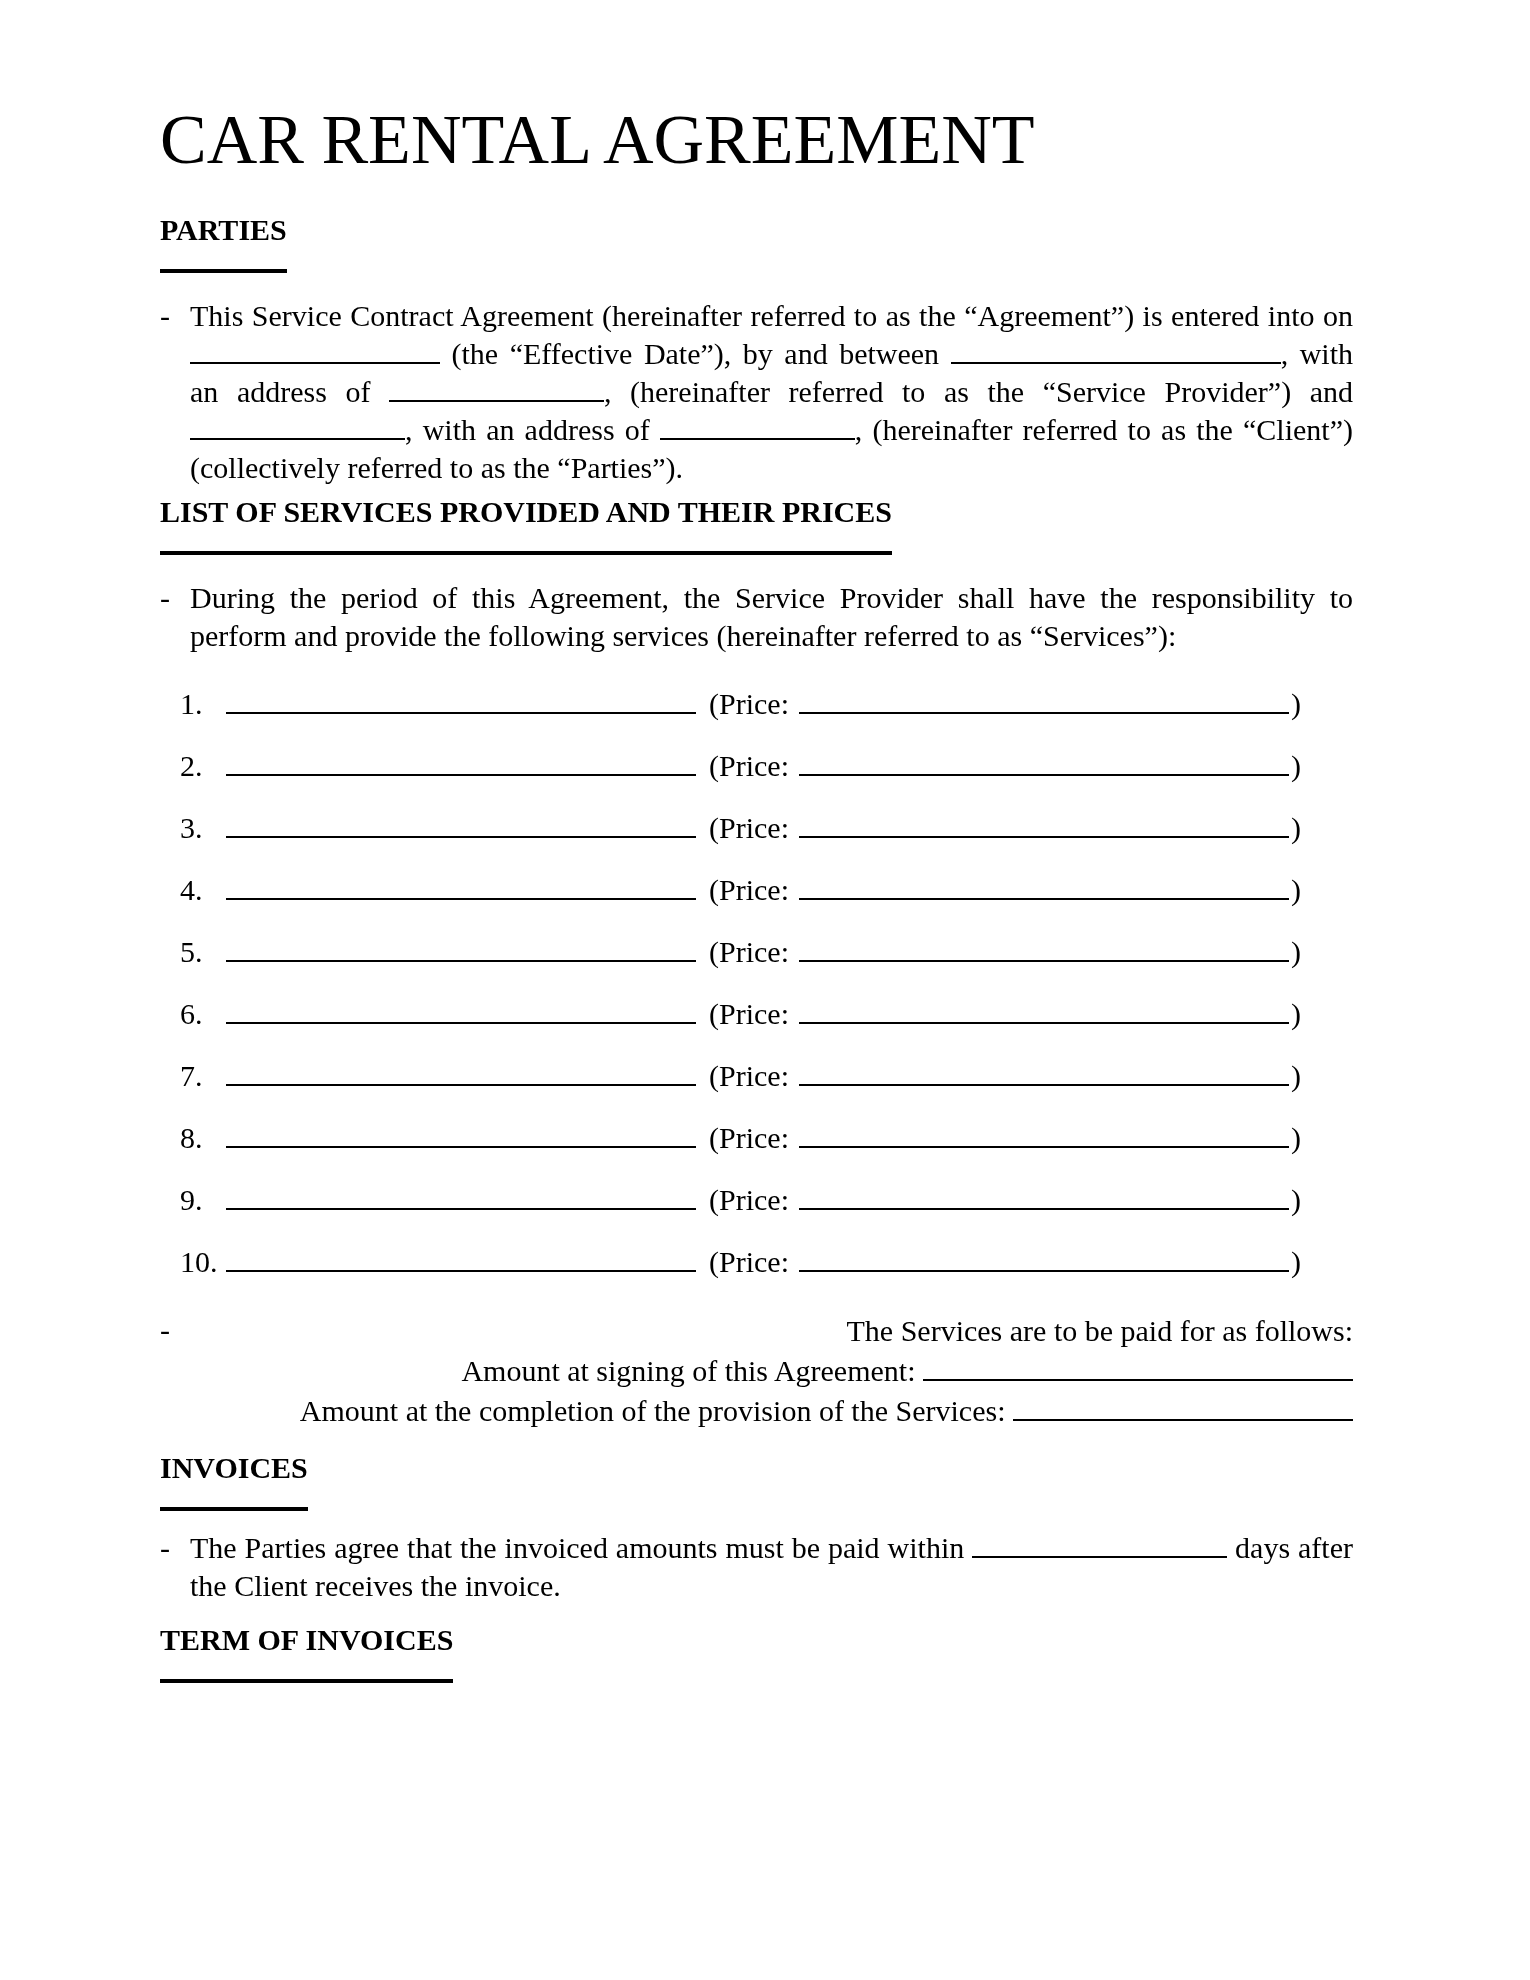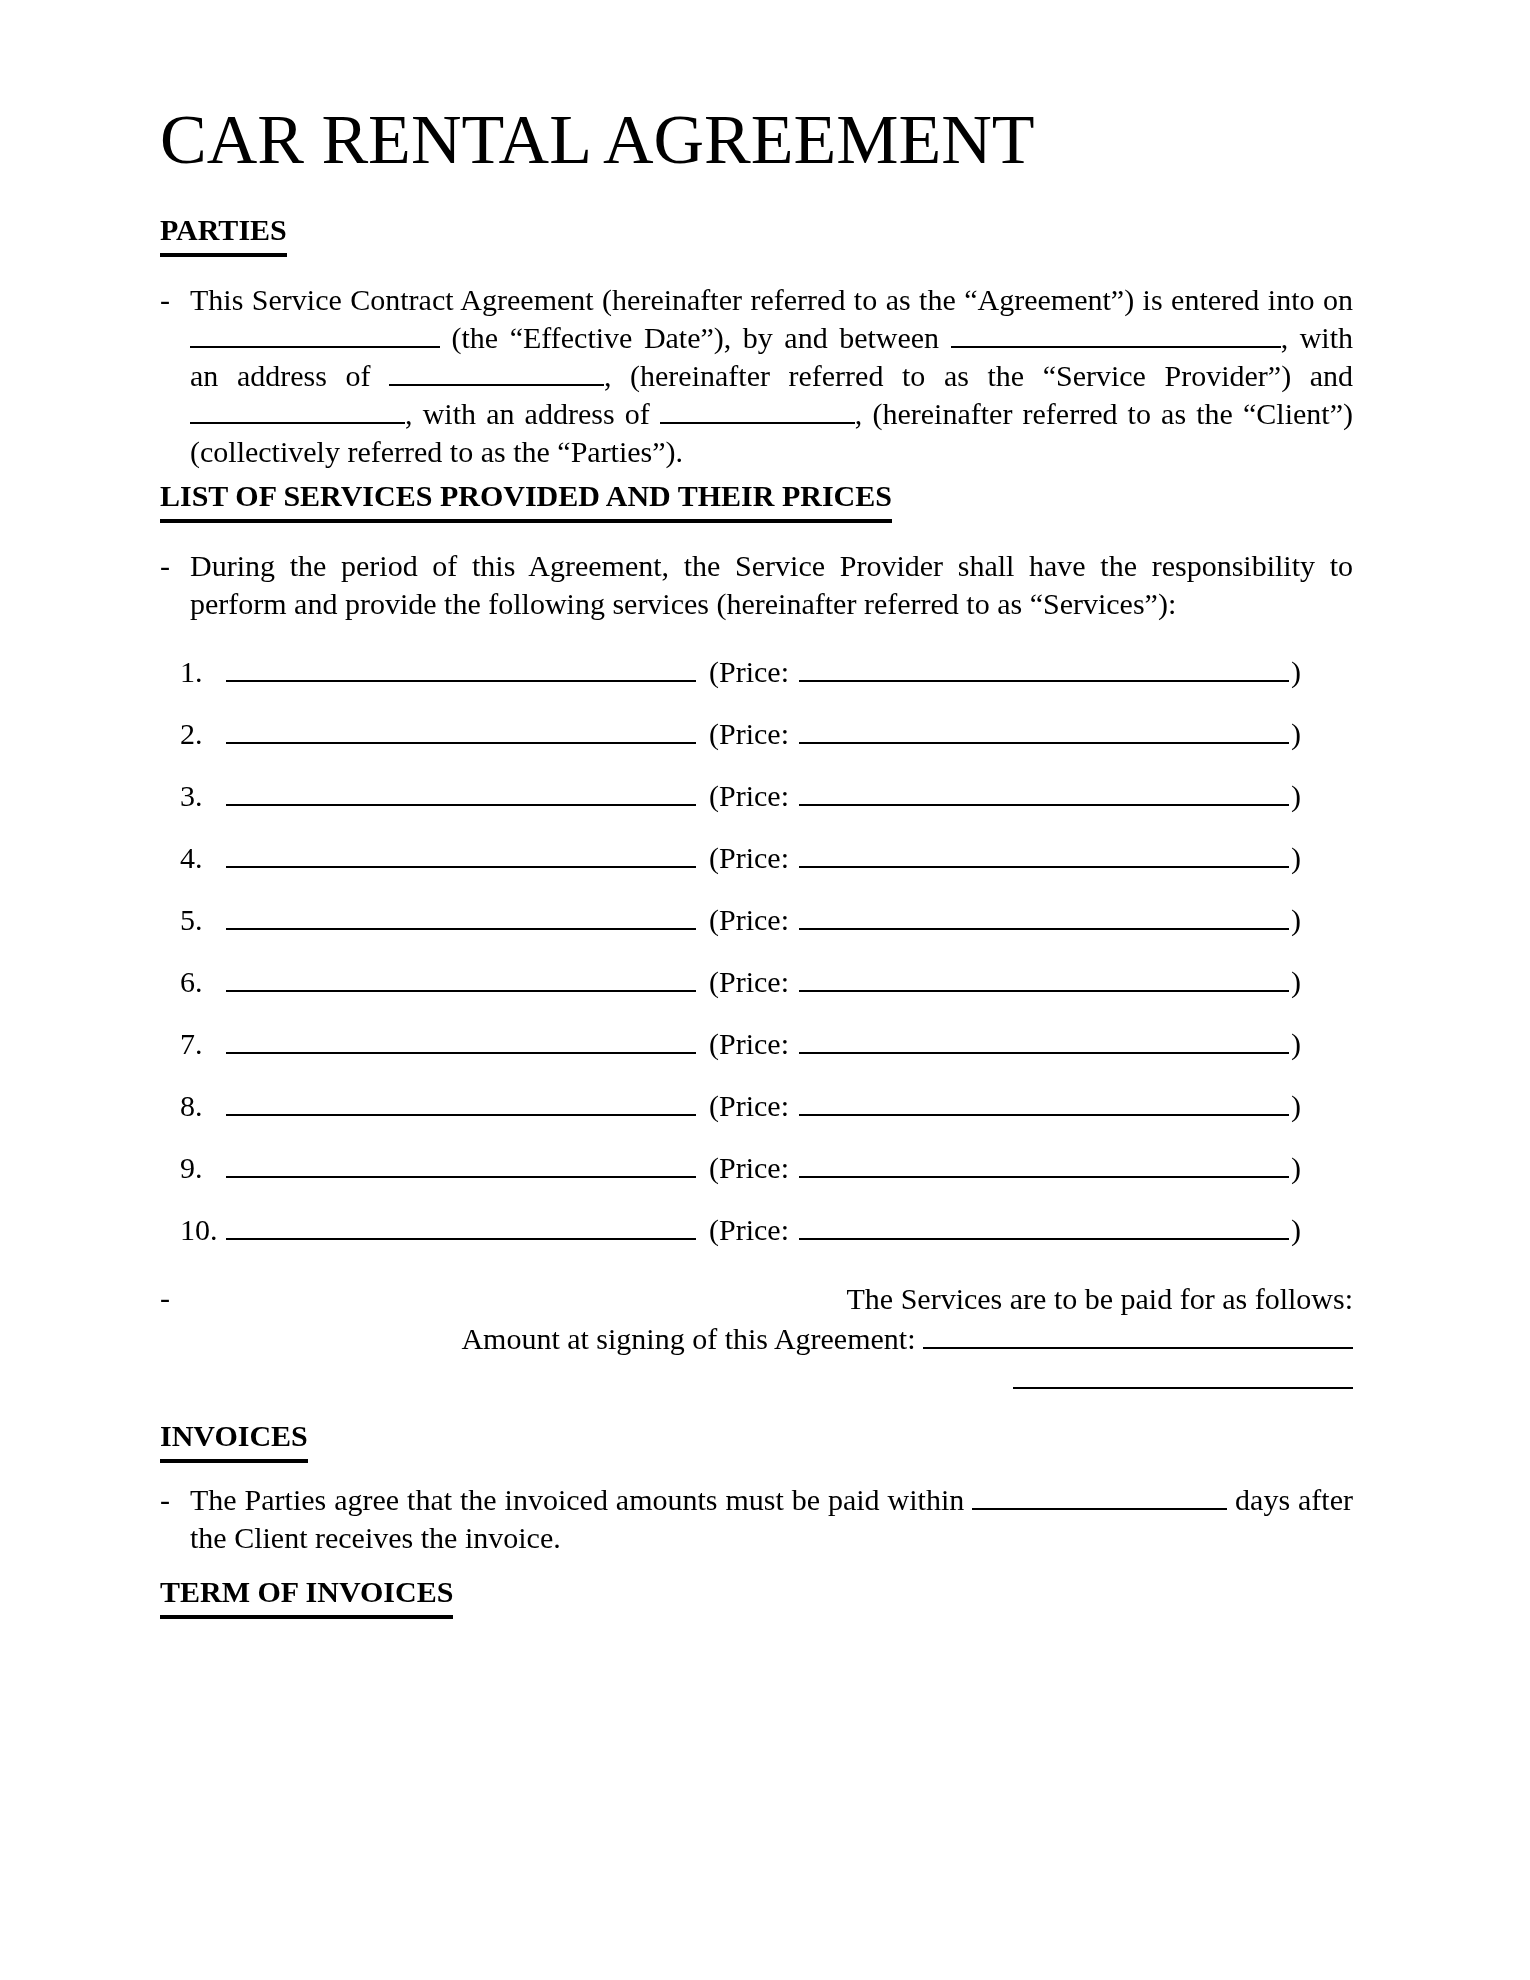--- a/index.html
+++ b/index.html
@@ -9,21 +9,21 @@
     font-size:30px;line-height:38px;overflow:hidden;
   }
   .doc{margin-left:160px;width:1193px;}
   
   .title{
     margin:105px 0 0 0;padding:0;text-align:left;
     font-size:70px;line-height:70px;font-weight:normal;letter-spacing:0px;
   }
   
   .heading{font-weight:bold;font-size:30px;line-height:38px;}
-  .hline{display:inline-block;border-bottom:4px solid #000;padding-bottom:4px;text-align:center;}
+  .hline{display:inline-block;border-bottom:4px solid #000;padding-bottom:20px;text-align:center;}
   #h-parties{margin-top:36px;}
   #h-services{margin-top:6px;}
   #h-invoices{margin-top:18px;}
   #h-term{margin-top:16px;}
   
   .para{display:flex;}
   .dash{flex:0 0 30px;}
   .ptext{flex:1;text-align:justify;}
   #p-parties{margin-top:24px;}
   #p-services-intro{margin-top:24px;}
@@ -140,21 +140,21 @@
         <span class="paren">)</span>
       </div>
     </div>
 
   <div class="para" id="p-payment">
     <span class="dash">-</span>
     <div class="ptext">
       <div class="pay-line">The Services are to be paid for as follows:</div>
       <div>
           <div class="pay-line"><span>Amount at signing of this Agreement:</span> <span class="blank" style="width: 430px;"></span></div>
-          <div class="pay-line"> <span class="blank" style="width: 340px;"></span></div>
+          <div class="pay-line"><span>Amount at the completion of the provision of the Services:</span> <span class="blank" style="width: 340px;"></span></div>
         </div>
     </div>
   </div>
 
   <div class="heading" id="h-invoices">
     <span class="hline">INVOICES</span>
   </div>
 
   <div class="para" id="p-invoices">
     <span class="dash">-</span>

